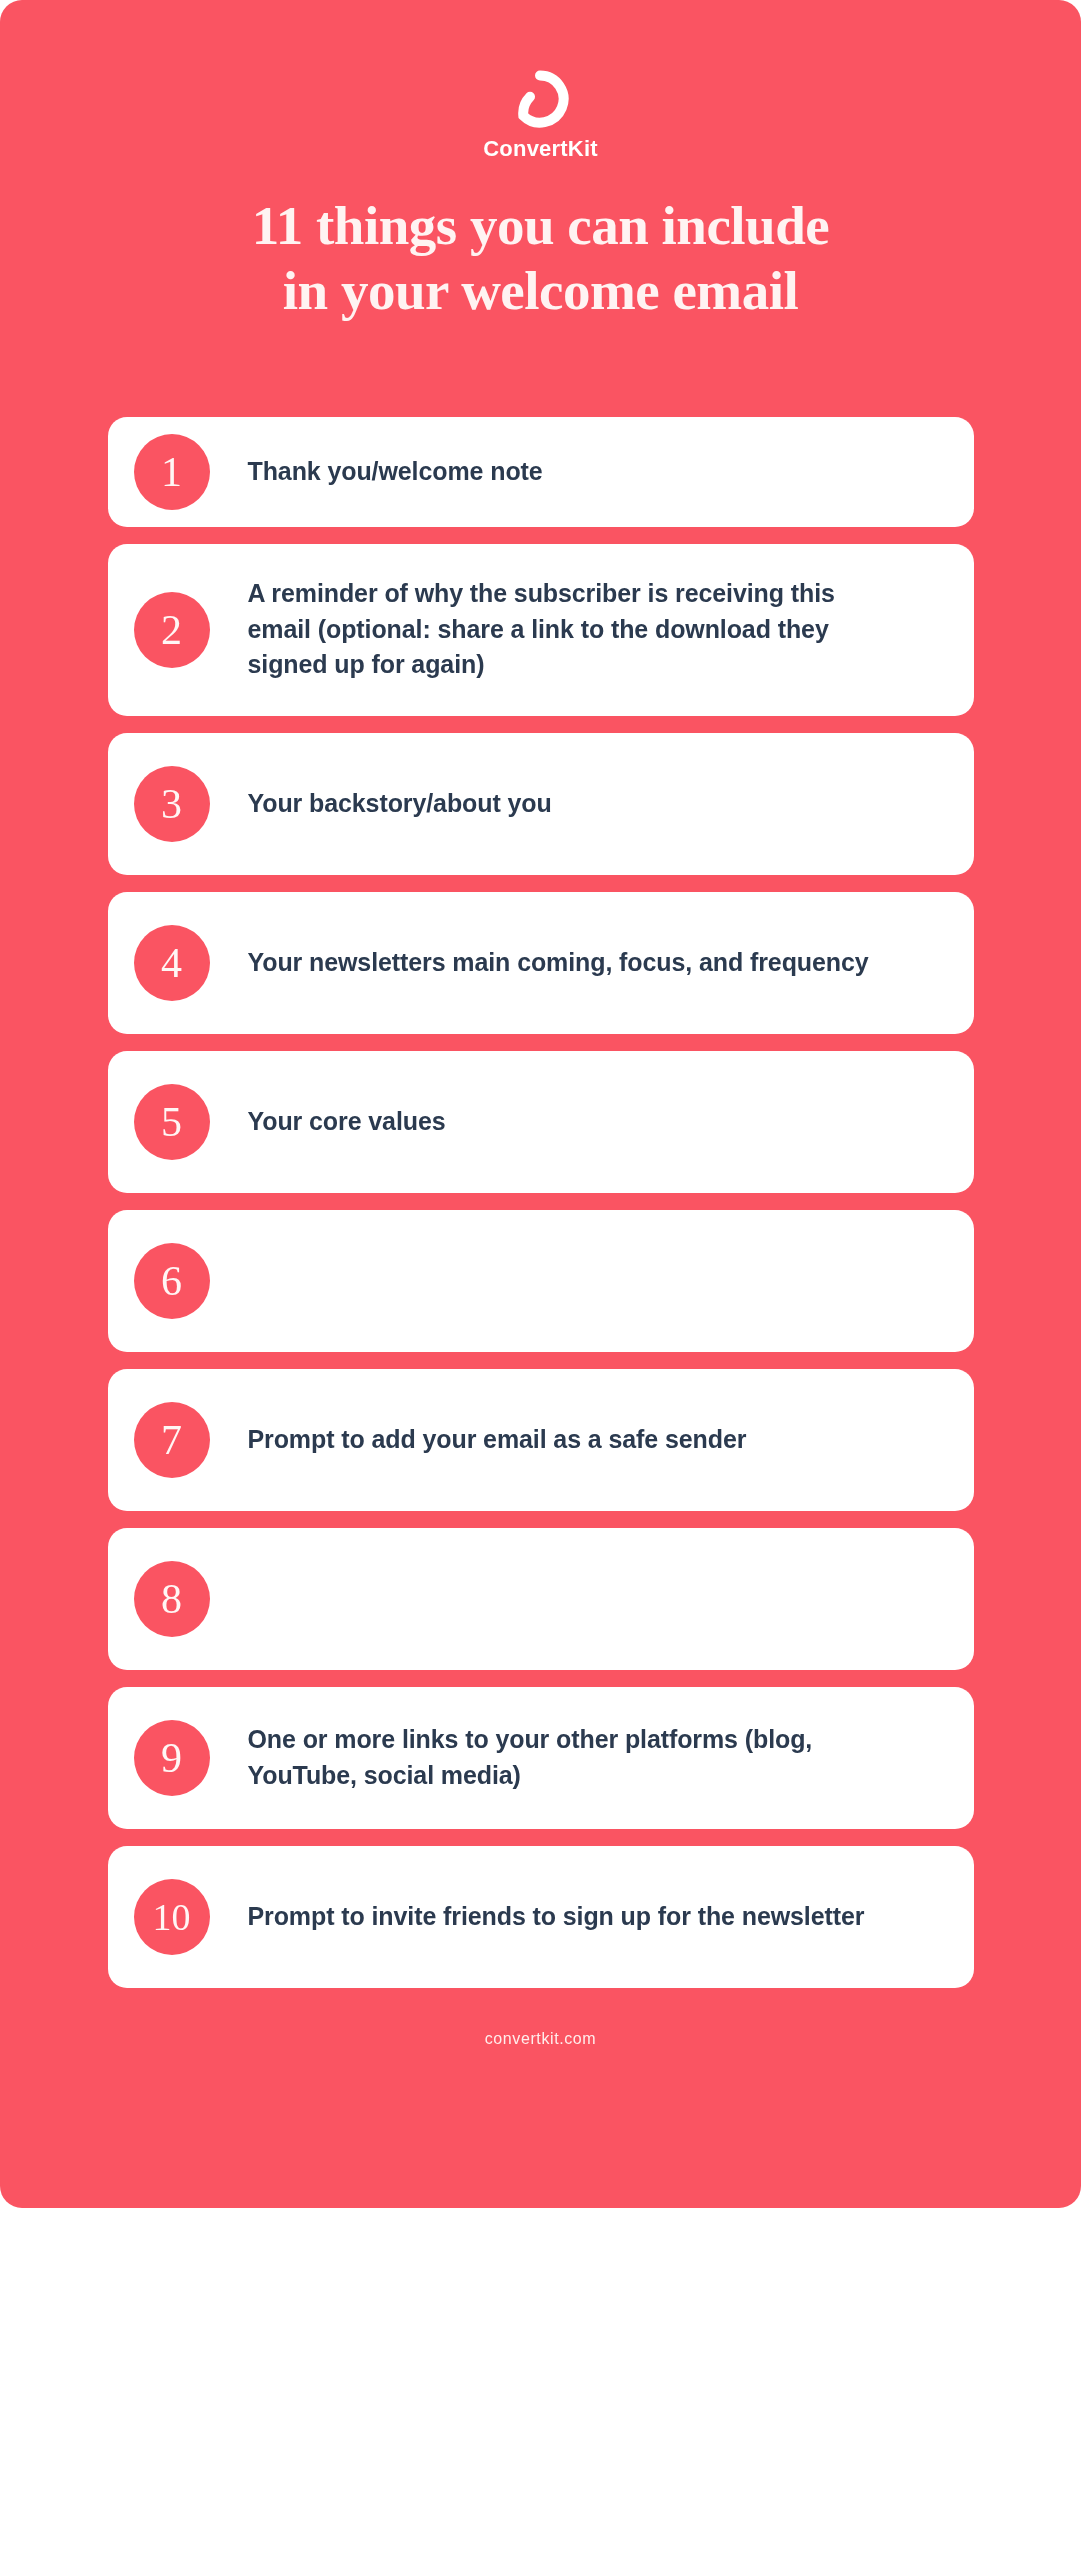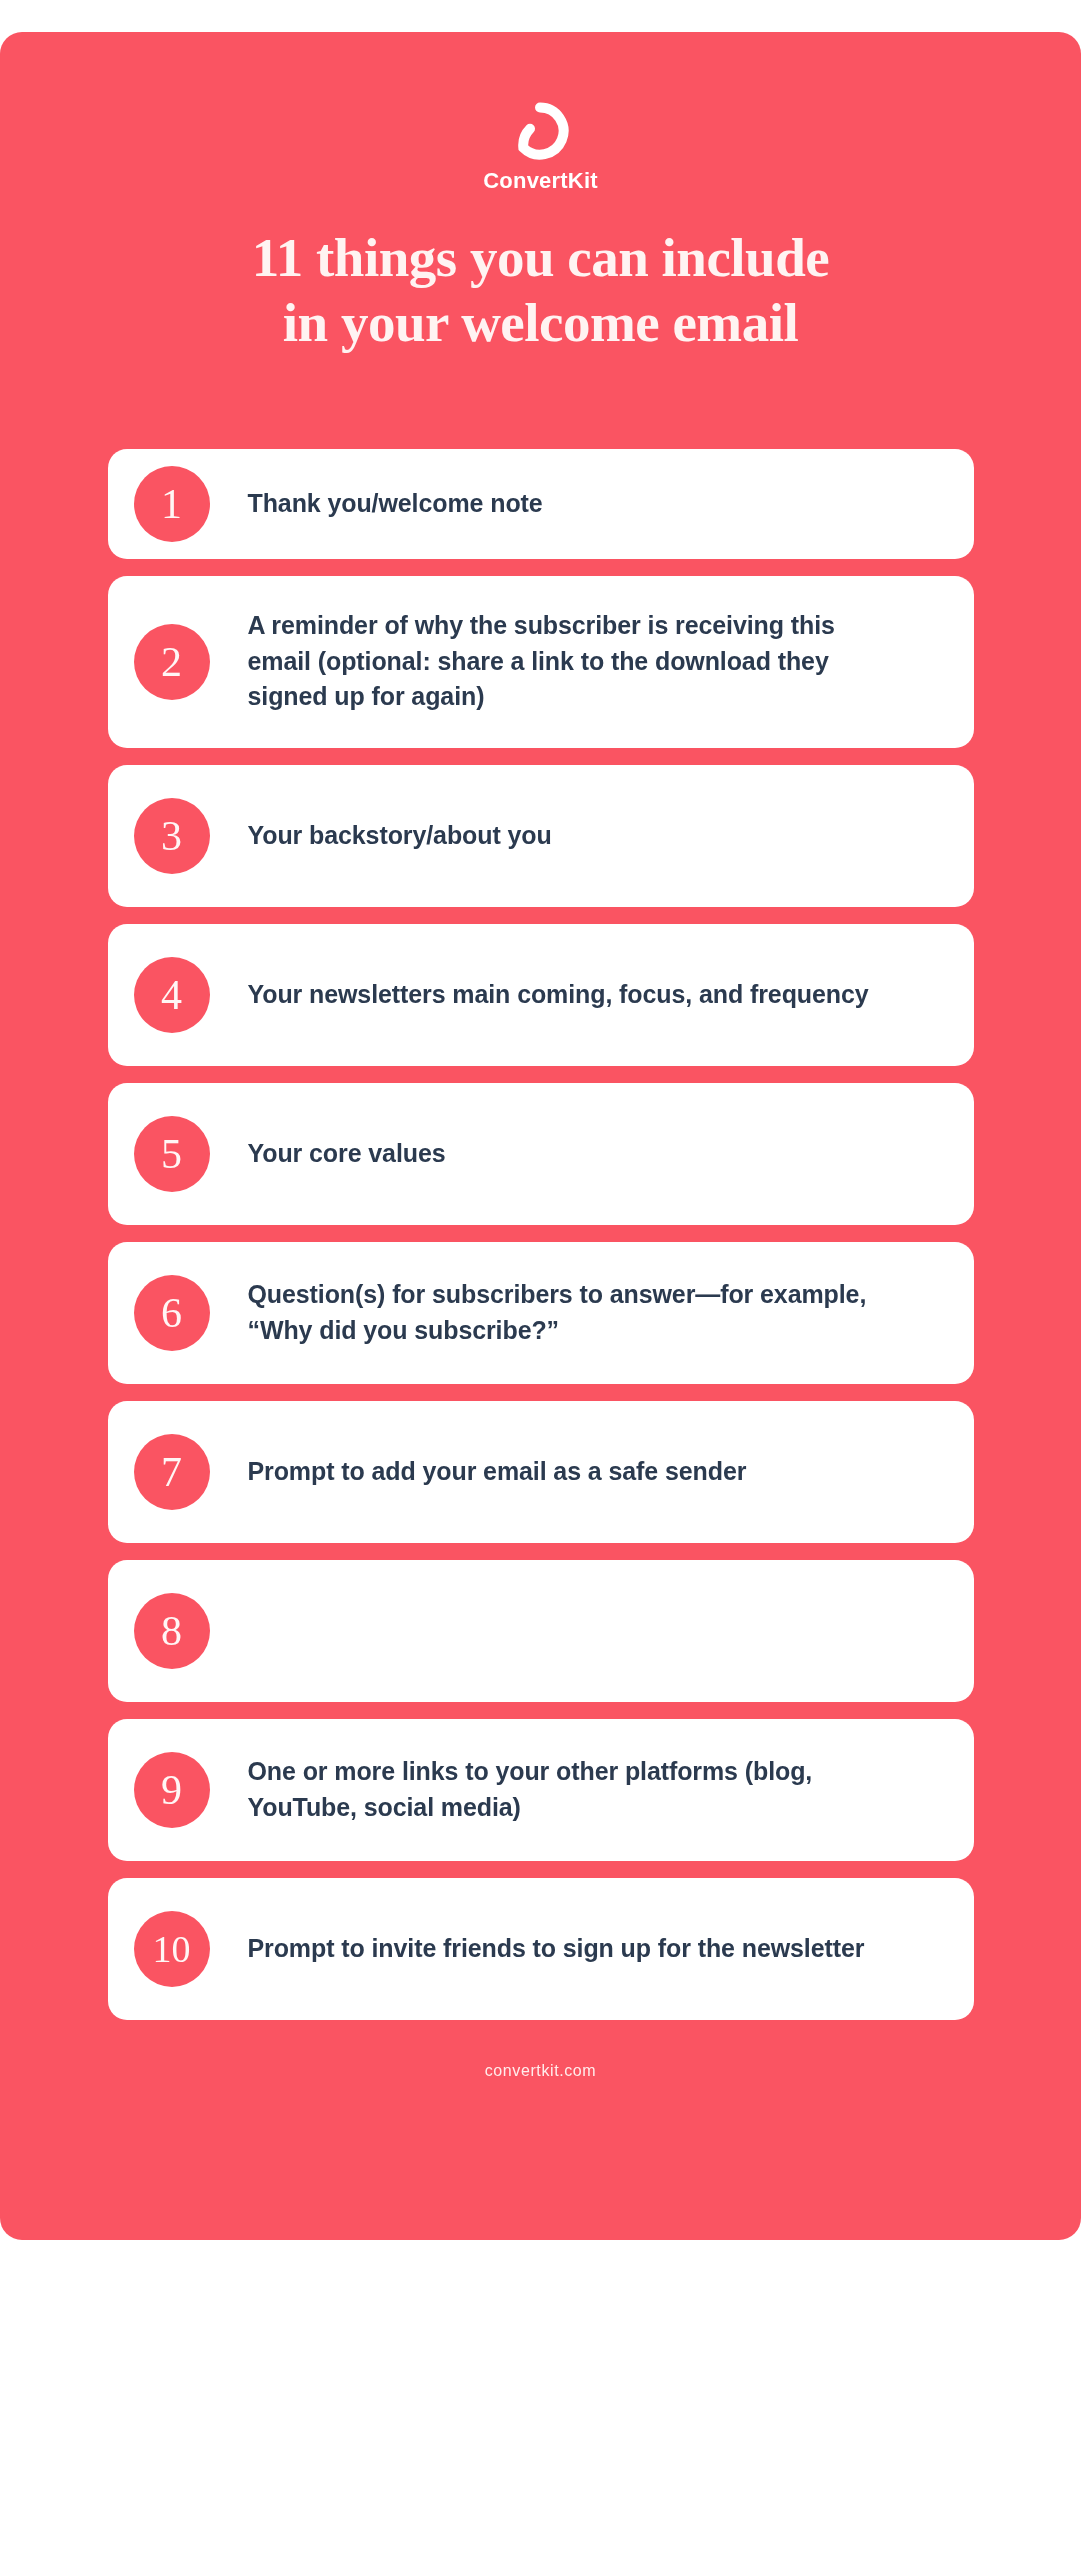--- a/index.html
+++ b/index.html
@@ -18,21 +18,20 @@
     position: relative;
     width: 1081px;
     height: 2208px;
     background: #FA5462;
     border-radius: 22px;
     box-sizing: border-box;
     display: flex;
     flex-direction: column;
     align-items: center;
     overflow: hidden;
-    margin-top: 32px;
   }
 
   
   .brand {
     margin-top: 70px;
     display: flex;
     flex-direction: column;
     align-items: center;
   }
   .logo-mark {
@@ -165,21 +164,20 @@
       <div class="card-text">Your newsletters main coming, focus, and frequency</div>
     </div>
 
     <div class="card tall-1">
       <div class="badge">5</div>
       <div class="card-text">Your core values</div>
     </div>
 
     <div class="card tall-1">
       <div class="badge">6</div>
-      <div class="card-text">Question(s) for subscribers to answer—for example, “Why did you subscribe?”</div>
     </div>
 
     <div class="card tall-1">
       <div class="badge">7</div>
       <div class="card-text">Prompt to add your email as a safe sender</div>
     </div>
 
     <div class="card tall-1">
       <div class="badge">8</div>
     </div>

